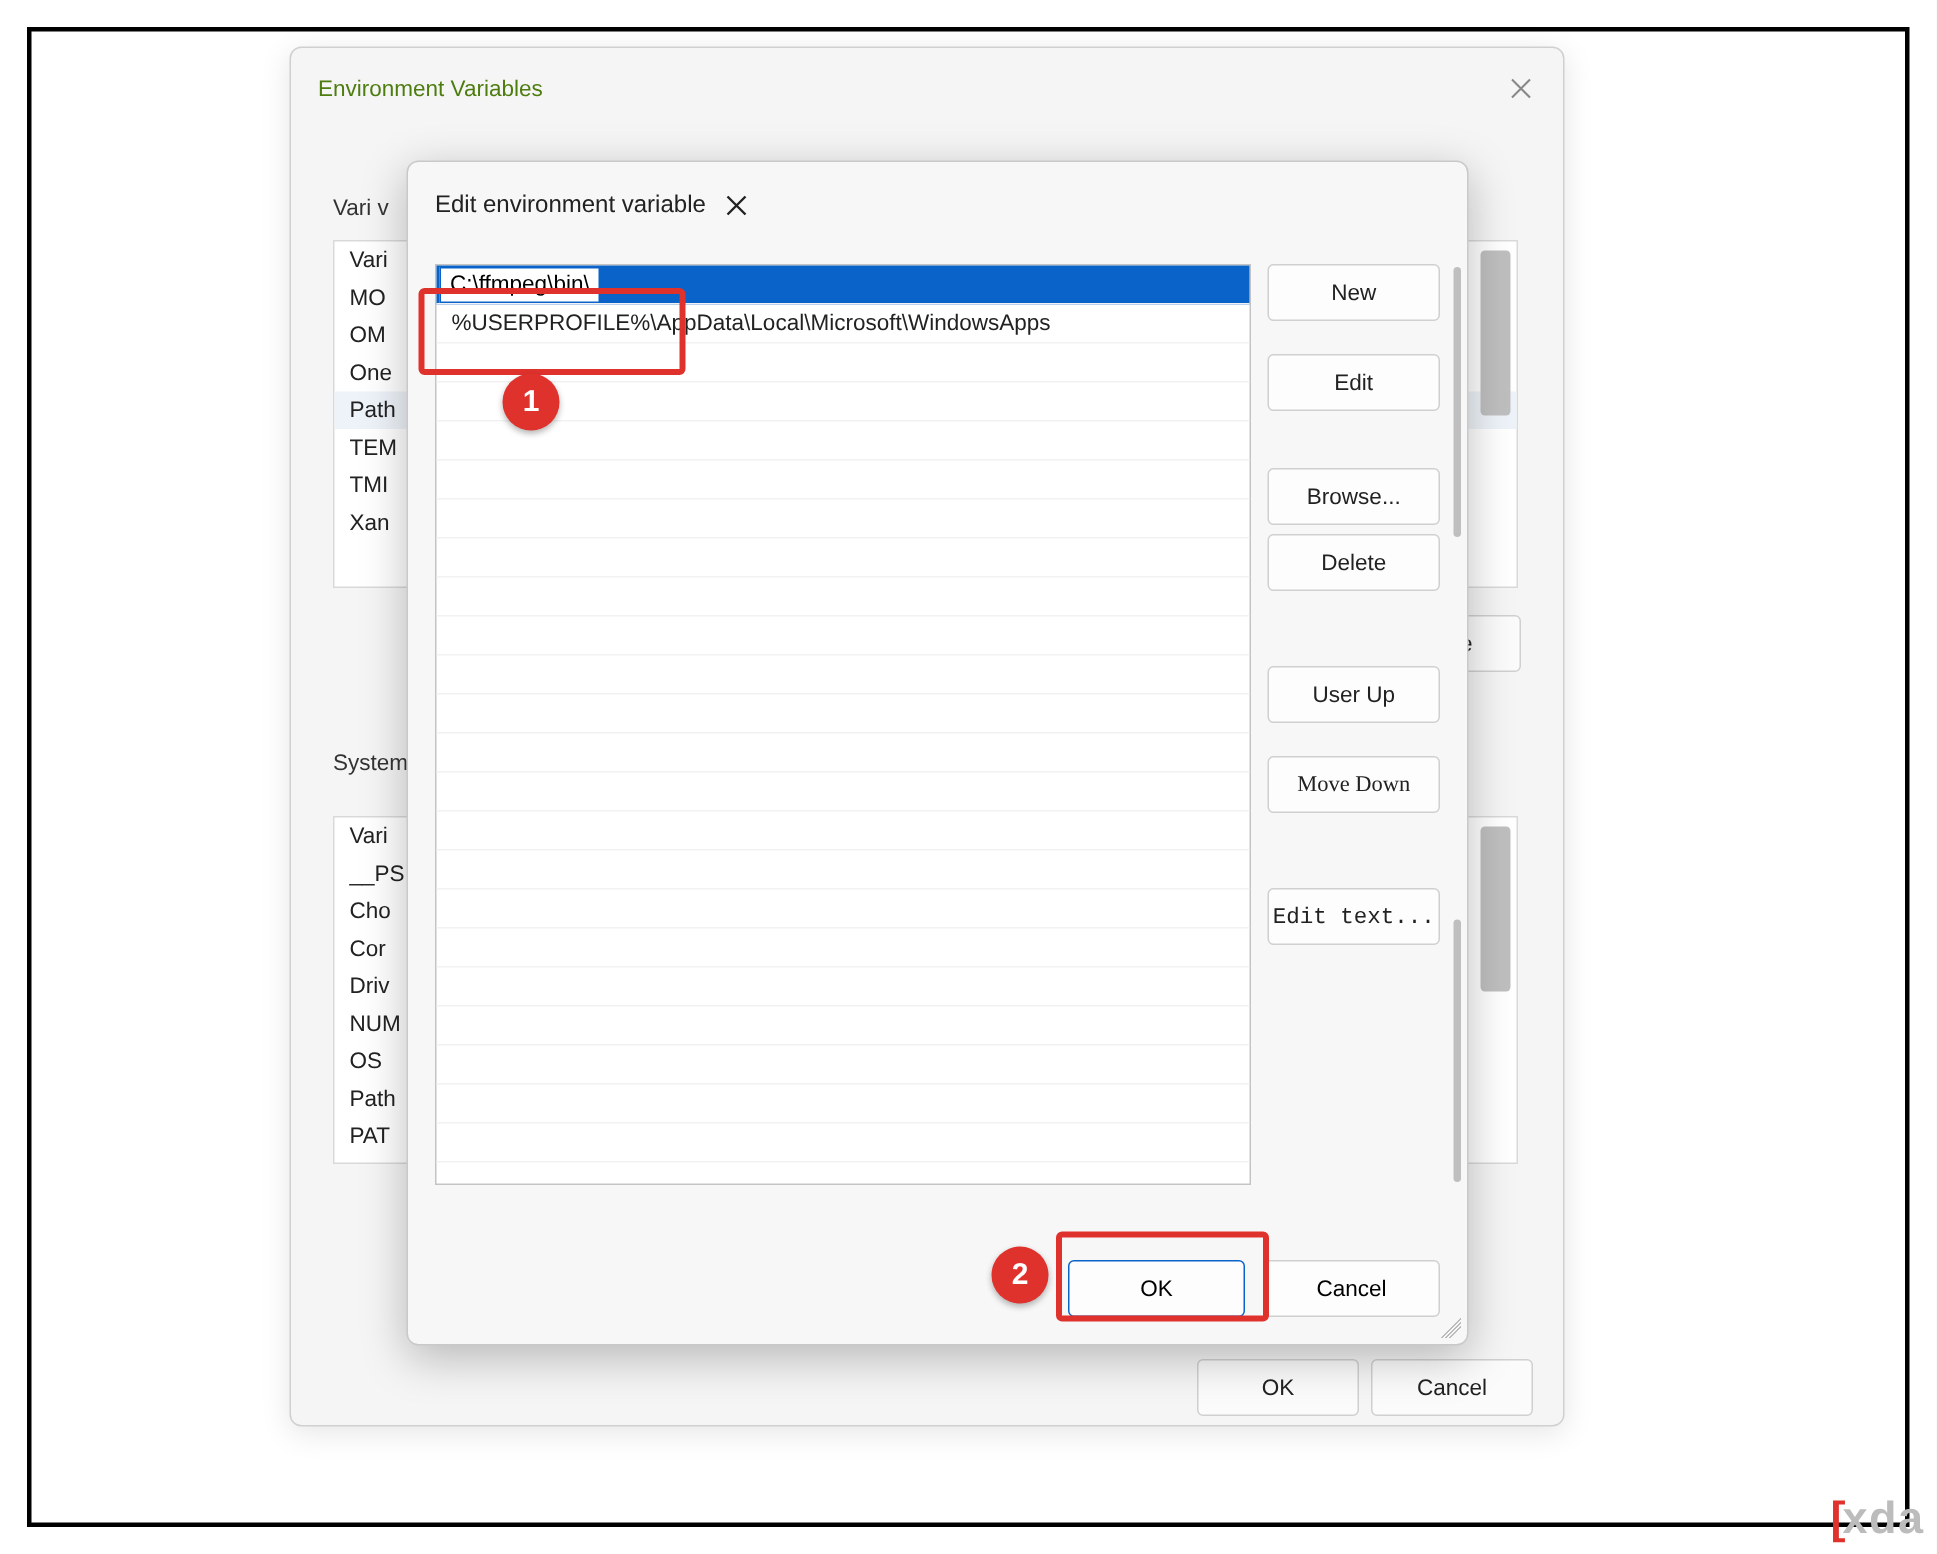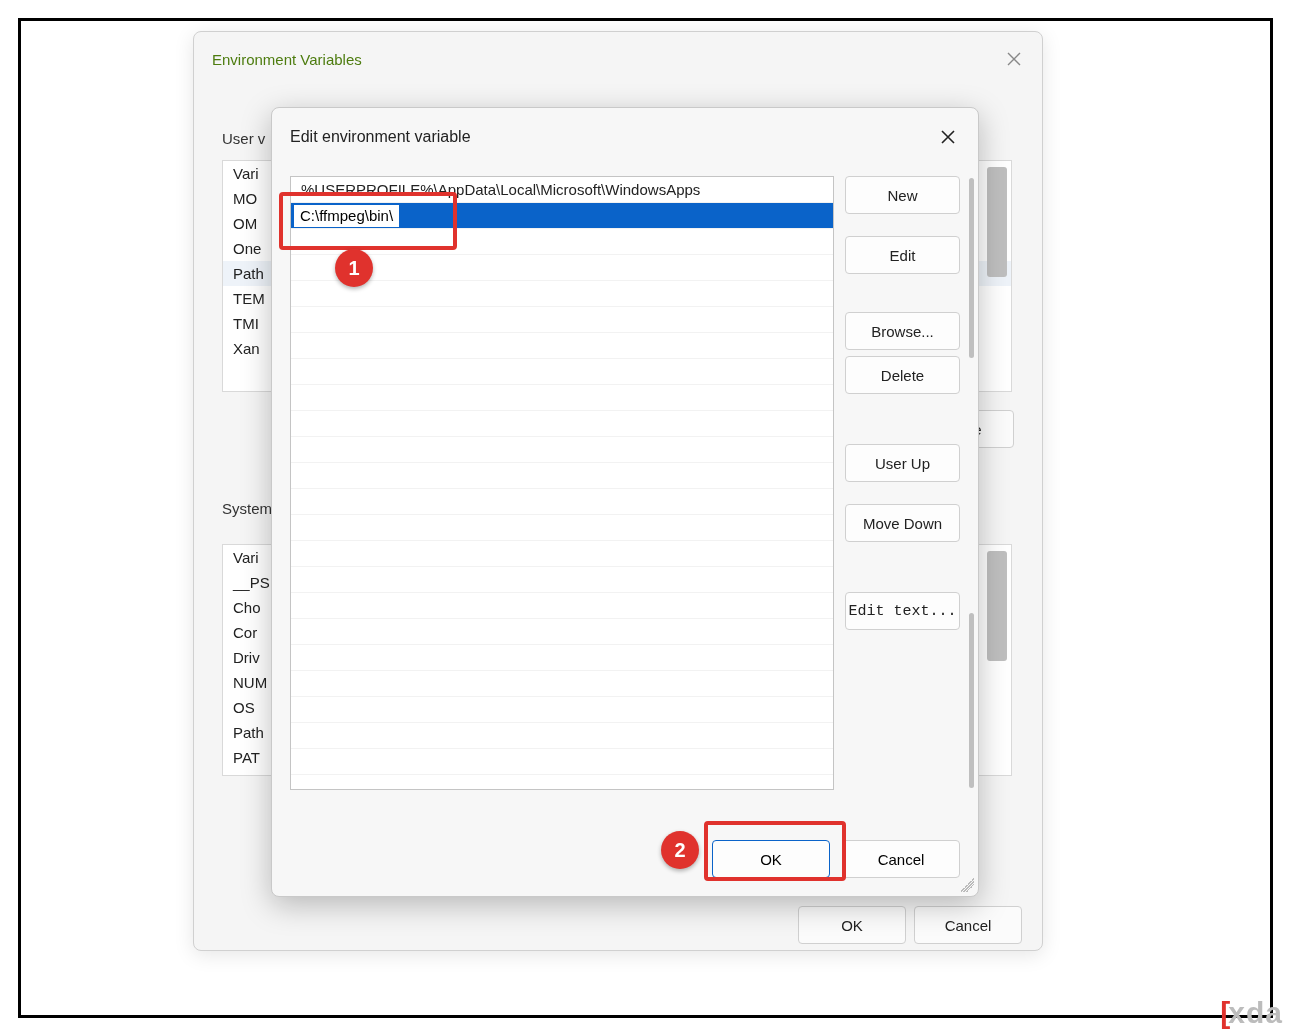--- a/index.html
+++ b/index.html
@@ -101,21 +101,21 @@
     left: 250px; top: 86px;
     width: 708px; height: 790px;
     background: #f7f7f7;
     border: 1px solid #c9c9c9;
     border-radius: 8px;
     box-shadow: 0 8px 30px rgba(0,0,0,0.25);
   }
   .edit-titlebar {
     display: flex;
     align-items: center;
-    justify-content: space-between;
+    justify-content: flex-start;
     padding: 14px 10px 14px 18px;
     font-size: 16px;
     color: #222;
   }
   .edit-close {
     font-size: 18px;
     color: #222;
     width: 40px; height: 30px;
     display: flex; align-items: center; justify-content: center;
     cursor: default;
@@ -160,21 +160,21 @@
     border-radius: 4px;
     font-size: 15px;
     color: #222;
     display:flex; align-items:center; justify-content:center;
   }
   .btn-new { top: 68px; }
   .btn-edit { top: 128px; }
   .btn-browse { top: 204px; }
   .btn-delete { top: 248px; }
   .btn-moveup { top: 336px; }
-  .btn-movedown { top: 396px; }
+  .btn-movedown { top: 396px; font-family: Liberation Serif, serif; }
   .btn-edittext { top: 484px; font-family: Liberation Mono, monospace; }
 
   .dlg-side-scroll {
     position: absolute;
     right: 4px;
     width: 5px;
     background: #bfbfbf;
     border-radius: 3px;
   }
   .dlg-scroll-top { top: 70px; height: 180px; }
@@ -253,21 +253,21 @@
   <div class="envvars-dialog">
     <div class="envvars-titlebar">
       <span>Environment Variables</span>
       <span class="envvars-close">
         <svg width="14" height="14" viewBox="0 0 14 14">
             <path d="M1 1 L13 13 M13 1 L1 13" stroke="#888" stroke-width="1.4"></path>
           </svg>
       </span>
     </div>
 
-    <div class="group-label userlabel">User v</div>
+    <div class="group-label userlabel">Vari v</div>
     <div class="list-frame userlist">
       <div>Vari</div>
       <div>MO</div>
       <div>OM</div>
       <div>One</div>
       <div class="selrow">Path</div>
       <div>TEM</div>
       <div>TMI</div>
       <div>Xan</div>
       <div class="scroll-indicator" style="top:6px; height:110px;"></div>
@@ -298,24 +298,24 @@
     <div class="edit-titlebar">
       <span>Edit environment variable</span>
       <span class="edit-close">
         <svg width="14" height="14" viewBox="0 0 14 14">
             <path d="M1 1 L13 13 M13 1 L1 13" stroke="#222" stroke-width="1.6"></path>
           </svg>
       </span>
     </div>
 
     <div class="path-list">
-      <div class="path-row">%USERPROFILE%\AppData\Local\Microsoft\WindowsApps</div>
       <div class="path-row editing">
         <span class="edit-box">C:\ffmpeg\bin\</span>
       </div>
+      <div class="path-row">%USERPROFILE%\AppData\Local\Microsoft\WindowsApps</div>
       <div class="path-row"></div>
       <div class="path-row"></div>
       <div class="path-row"></div>
       <div class="path-row"></div>
       <div class="path-row"></div>
       <div class="path-row"></div>
       <div class="path-row"></div>
       <div class="path-row"></div>
       <div class="path-row"></div>
       <div class="path-row"></div>

